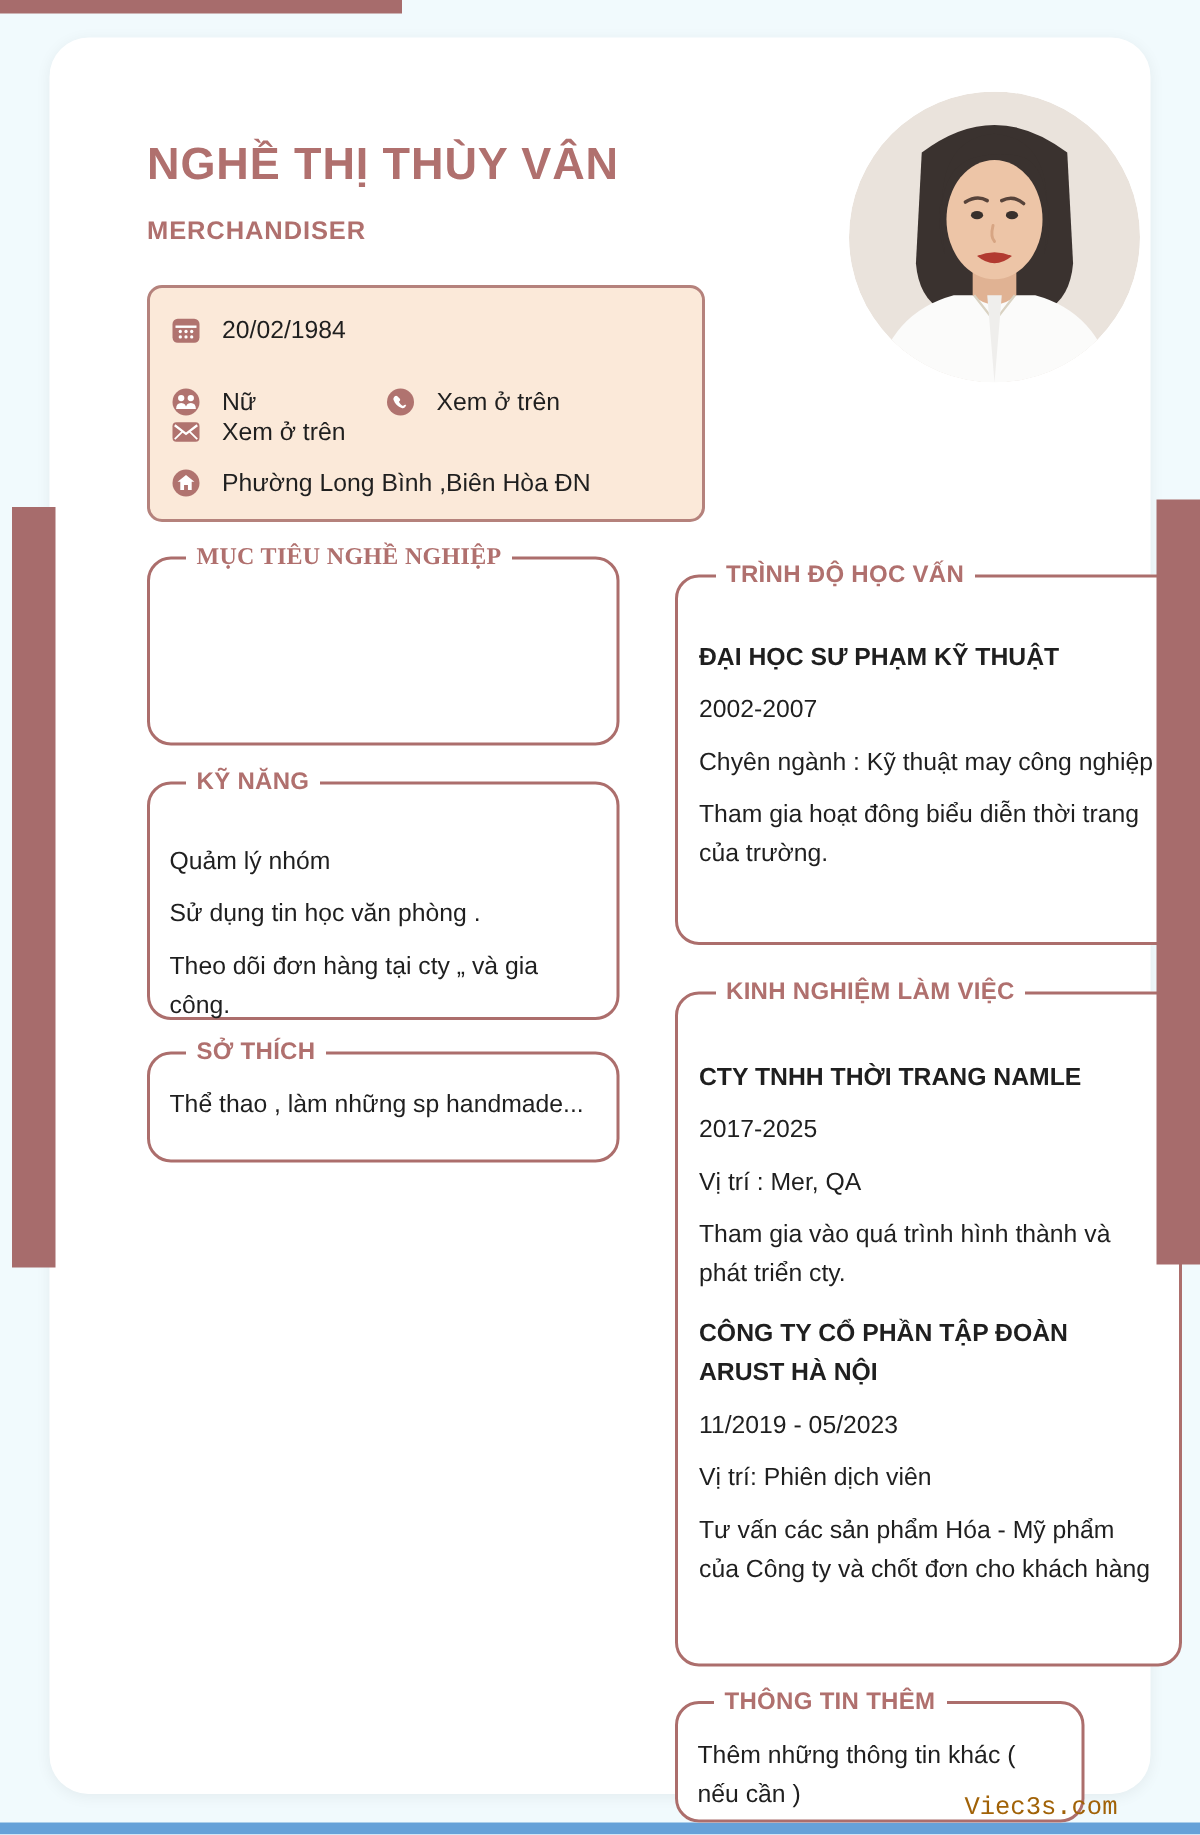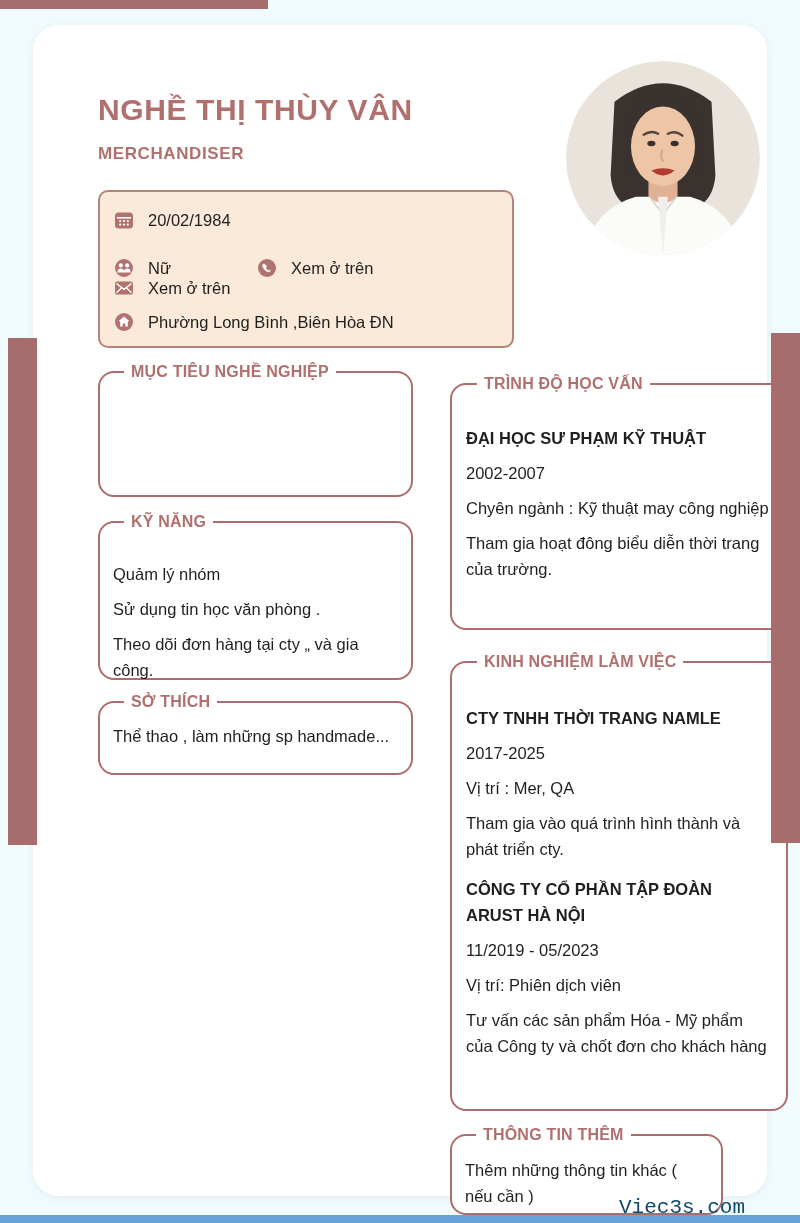--- a/index.html
+++ b/index.html
@@ -45,21 +45,21 @@
     font-size:17px;font-weight:700;letter-spacing:0.6px;
     color:var(--accent-text);
   }
 
   .photo{
     position:absolute;left:533px;top:36px;width:194px;height:194px;
     border-radius:50%;overflow:hidden;
   }
 
   .info-box{
-    position:absolute;left:65px;top:165px;width:416px;height:158px;
+    position:absolute;left:65px;top:165px;width:372px;height:158px;
     background:var(--peach);
     border:2px solid var(--peach-border);
     border-radius:10px;
     box-sizing:border-box;
     padding:11px 14px 8px 14px;
   }
   .info-row{display:flex;align-items:center;height:34px;}
   .info-row .cell{display:flex;align-items:center;margin-top:28px;}
   .info-row .cell.first{width:143px;}
   .info-icon{width:20px;height:20px;margin-right:14px;flex:0 0 auto;}
@@ -73,32 +73,32 @@
   fieldset.section legend{
     font-size:16px;font-weight:700;color:var(--accent-text);
     letter-spacing:0.2px;padding:0 7px;margin-left:11px;
     white-space:nowrap;
   }
   .section p{margin:0 0 9px 0;font-size:16.5px;line-height:26px;}
   .section p:last-child{margin-bottom:0;}
   .bold-line{font-weight:700;}
   .justified{text-align:justify;}
 
-  #sec-objective{left:65px;top:338px;width:315px;height:134px;padding:14px 13px 10px 13px;}
+  #sec-objective{left:65px;top:338px;width:315px;height:134px;padding:14px 13px 10px 13px;font-family:Liberation Serif, serif;}
   #sec-skills{left:65px;top:488px;width:315px;height:167px;padding:30px 13px 10px 13px;}
   #sec-hobbies{left:65px;top:668px;width:315px;height:82px;padding:12px 13px 10px 13px;}
   #sec-education{left:417px;top:350px;width:338px;height:255px;padding:32px 14px 12px 14px;}
   #sec-experience{left:417px;top:628px;width:338px;height:458px;padding:34px 14px 12px 14px;}
   #sec-additional{left:417px;top:1101px;width:273px;height:89px;padding:13px 13px 10px 13px;}
   .job2-company{margin-top:14px !important;}
 
   .watermark{
     position:absolute;right:55px;top:1196px;
     font-family:"Liberation Mono","DejaVu Sans Mono",monospace;
-    font-size:21px;color:#0c4a6e;z-index:6;
+    font-size:17px;color:#a16207;z-index:6;
   }
 </style>
 </head>
 <body>
 
 <div class="page">
 
   <div class="strip-top"></div>
   <div class="side-bar left"></div>
   <div class="side-bar right"></div>

